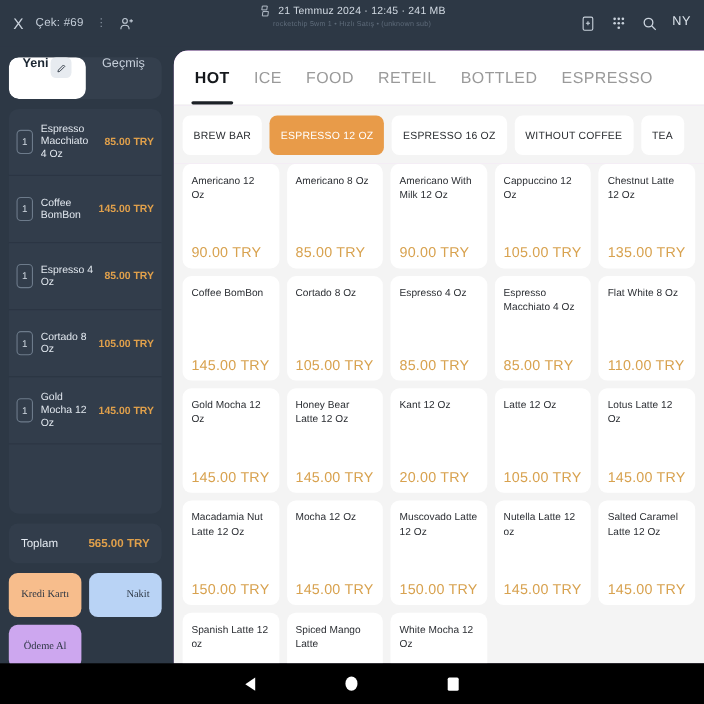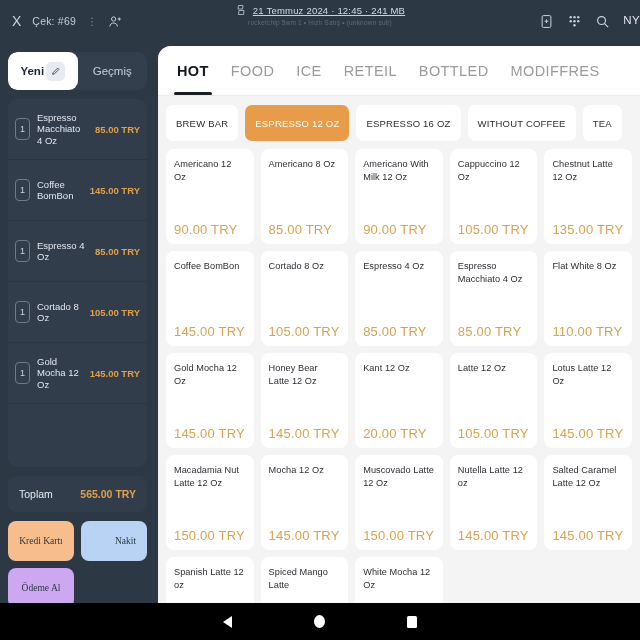--- a/index.html
+++ b/index.html
@@ -21,38 +21,38 @@
   }
   .tb-left { display: flex; align-items: center; gap: 11px; padding-left: 12px; }
   .tb-close { font-size: 14px; color: #c9d2dc; line-height: 1; }
   .tb-check { font-size: 10.5px; color: #c3ccd7; letter-spacing: .2px; }
   .tb-dots { font-size: 10px; color: #8b97a5; letter-spacing: .5px; }
   .tb-center {
     position: absolute; left: 0; right: 0; top: 4px;
     display: flex; flex-direction: column; align-items: center;
     pointer-events: none;
   }
-  .tb-c-row { display: flex; align-items: center; gap: 6px; text-decoration: underline; }
+  .tb-c-row { display: flex; align-items: center; gap: 6px; }
   .tb-c-main { font-size: 9.5px; color: #d3dbe4; letter-spacing: .2px; white-space: nowrap; }
   .tb-c-sub { font-size: 6.5px; color: #5e6b7a; margin-top: 3px; letter-spacing: .2px; white-space: nowrap; }
   .tb-right {
     margin-left: auto; display: flex; align-items: flex-start; gap: 13px;
-    padding-right: 0;
+    padding-right: 12px;
   }
   .tb-user { font-size: 11.5px; color: #dde4ec; letter-spacing: .4px; }
   .ic { display: inline-flex; align-items: center; justify-content: center; }
 
   
   .left { position: absolute; left: 0; top: 42px; width: 155px; height: 561px; }
   .seg {
     display: flex; margin: 10px 8px 0 8px; height: 38px;
     background: #343f4d; border-radius: 9px; overflow: hidden;
   }
   .seg-btn {
-    flex: 1; display: flex; align-items: center; justify-content: center; gap: 2px;
+    flex: 1; display: flex; justify-content: center; gap: 2px;
     font-size: 11.5px; color: #c6cfda;
   }
   .seg-btn.active {
     background: #ffffff; color: #1d2733; border-radius: 9px;
     font-weight: bold;
   }
   .seg-pencil {
     width: 19px; height: 19px; border-radius: 5px; background: #e7ebf0;
     display: flex; align-items: center; justify-content: center;
   }
@@ -267,25 +267,25 @@
     <div class="paygrid" id="pay-grid">
         <div class="paybtn pay-card" style="background: rgb(247, 189, 140);">Kredi Kartı</div>
         <div class="paybtn pay-cash" style="background: rgb(185, 211, 245);">Nakit</div>
         <div class="paybtn pay-take" style="background: rgb(205, 167, 239);">Ödeme Al</div>
       </div>
   </div>
 
   <div class="main">
     <div class="tabs" id="cat-tabs">
         <div class="tab active">HOT</div>
+        <div class="tab">ICE</div>
         <div class="tab">FOOD</div>
-        <div class="tab">ICE</div>
         <div class="tab">RETEIL</div>
         <div class="tab">BOTTLED</div>
-        <div class="tab">MODIFFRES</div>
+        <div class="tab">ESPRESSO</div>
       </div>
     <div class="chips" id="sub-chips">
         <div class="chip">BREW BAR</div>
         <div class="chip active">ESPRESSO 12 OZ</div>
         <div class="chip">ESPRESSO 16 OZ</div>
         <div class="chip">WITHOUT COFFEE</div>
         <div class="chip">TEA</div>
       </div>
     <div class="grid-wrap">
       <div class="grid" id="prod-grid">

